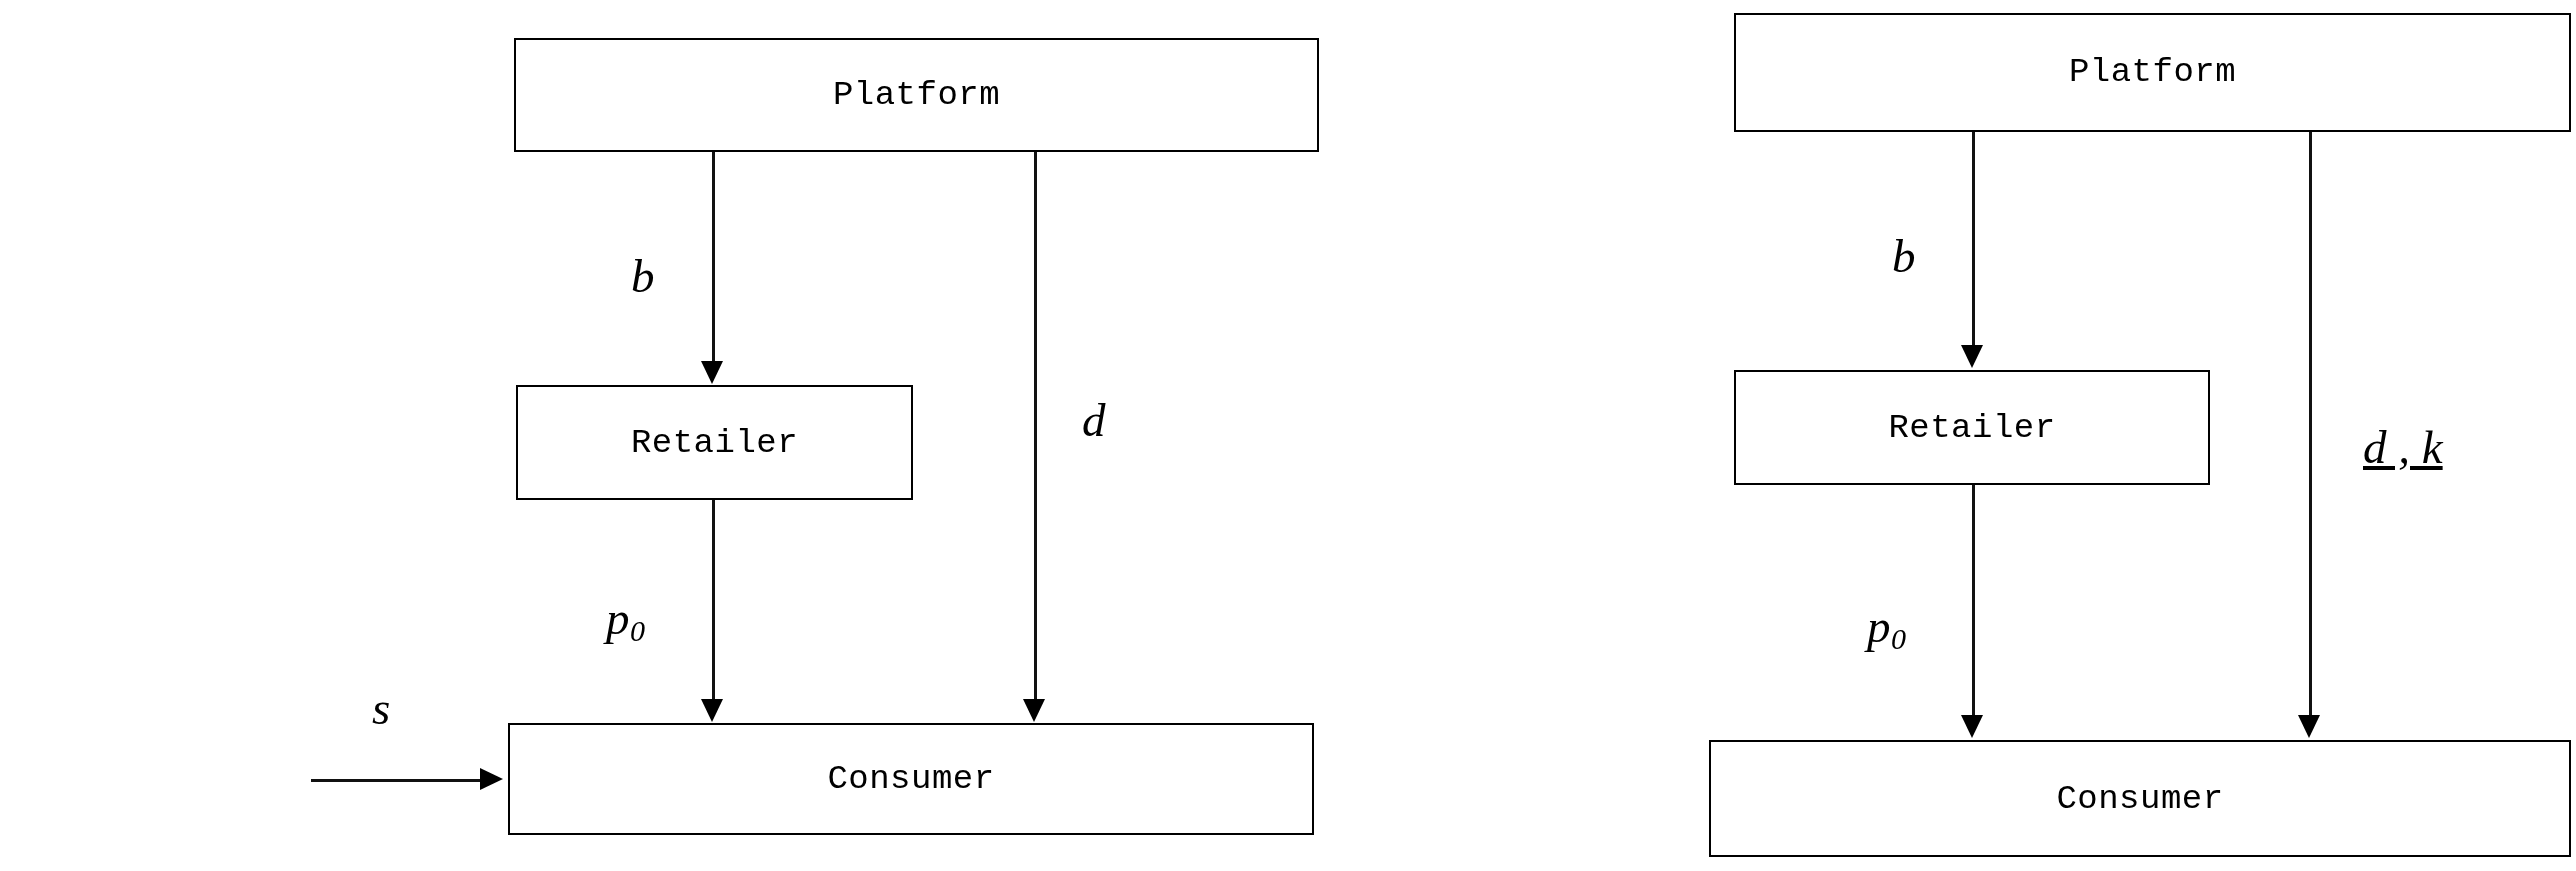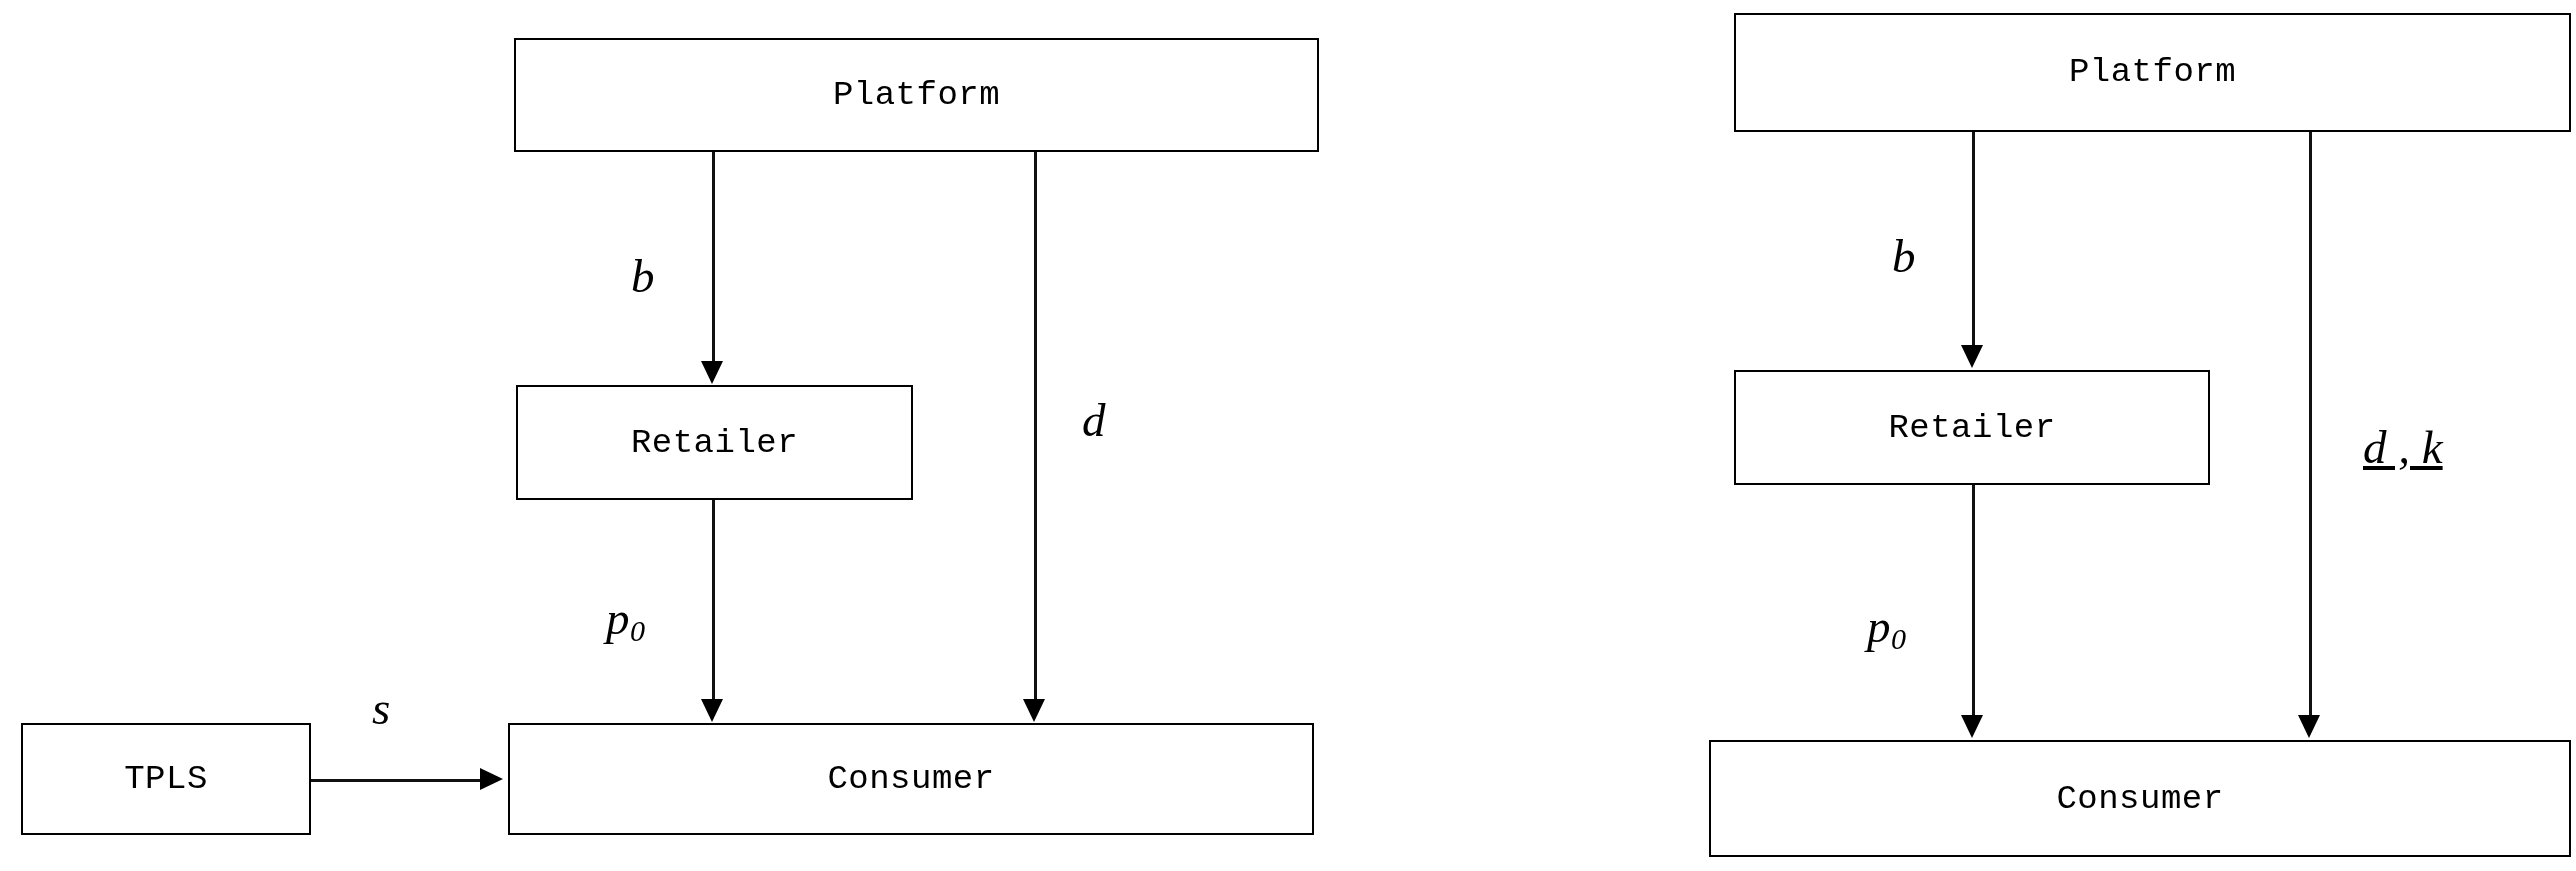--- a/index.html
+++ b/index.html
@@ -82,23 +82,20 @@
   </div>
 
   <div class="node" style="left:516px; top:385px; width:397px; height:115px;">
     <span class="node-label">Retailer</span>
   </div>
 
   <div class="node" style="left:508px; top:723px; width:806px; height:112px;">
     <span class="node-label">Consumer</span>
   </div>
 
-  <div class="node" style="left:21px; top:723px; width:290px; height:112px;">
-    <span class="node-label">TPLS</span>
-  </div>
 
   <div class="edge-line edge-v" style="left:712px; top:152px; height:212px;"></div>
   <div class="arrowhead-down" style="left:701px; top:361px;"></div>
   <div class="edge-label" style="left:631px; top:253px;">
     <span>b</span>
   </div>
 
   <div class="edge-line edge-v" style="left:712px; top:500px; height:202px;"></div>
   <div class="arrowhead-down" style="left:701px; top:699px;"></div>
   <div class="edge-label" style="left:606px; top:595px;">

